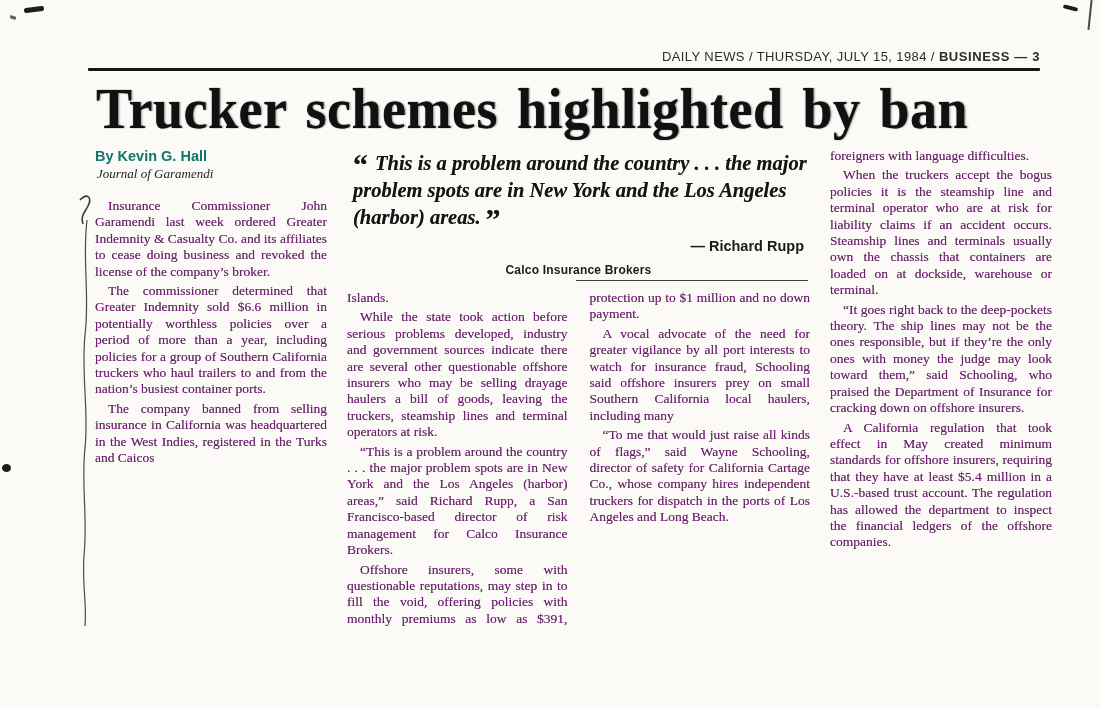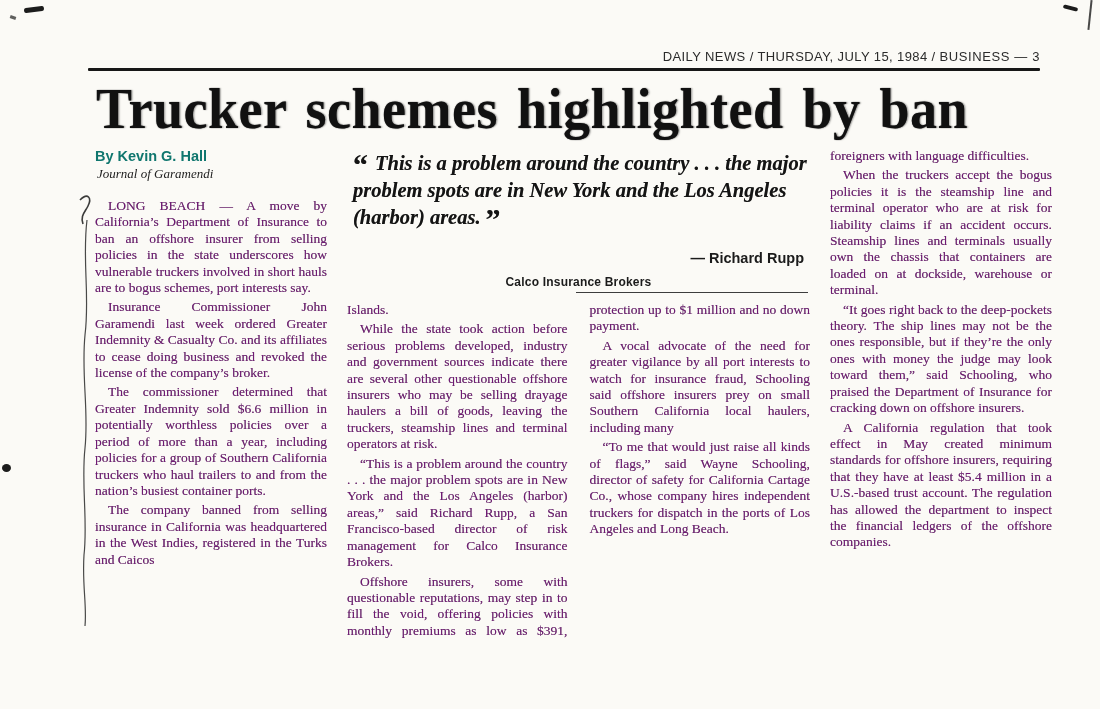--- a/index.html
+++ b/index.html
@@ -12,21 +12,21 @@
     position:relative; width:1100px; height:709px;
     background:#fbfaf6; overflow:hidden; color:#1b1b1b;
   }
 
   
   .masthead {
     position:absolute; top:49px; right:60px;
     font-family:"Liberation Sans",sans-serif;
     font-size:13px; color:#2b2b2b; letter-spacing:.4px; white-space:nowrap;
   }
-  .masthead .mh-bold { font-weight:normal; letter-spacing:.6px; }
+  .masthead .mh-bold { font-weight:bold; letter-spacing:.6px; }
   .header-rule {
     position:absolute; top:68px; left:88px; right:60px;
     height:3px; background:#171717; border-radius:1px;
   }
 
   
   .headline {
     position:absolute; top:78px; left:96px; width:950px;
     font-size:54px; font-weight:bold; letter-spacing:.5px; word-spacing:5px;
     color:#111; white-space:nowrap; transform:scaleY(1.04);
@@ -64,21 +64,21 @@
     color:#141414; text-shadow:0 0 .5px rgba(0,0,0,.5);
   }
   .pq-mark {
     font-size:30px; font-style:normal; font-weight:bold;
     line-height:0; position:relative; top:5px;
   }
   .pq-open { margin-right:7px; }
   .pq-close { margin-left:5px; }
   .pq-attr {
     text-align:right; font-family:"Liberation Sans",sans-serif;
-    font-weight:bold; font-size:14.5px; margin-top:19px; padding-right:4px;
+    font-weight:bold; font-size:14.5px; margin-top:7px; padding-right:4px;
   }
   .pq-attr-org {
     text-align:center; font-family:"Liberation Sans",sans-serif;
     font-weight:bold; font-size:12px; letter-spacing:.2px;
     margin-top:9px; padding-right:4px;
   }
   .pq-rule { height:1px; background:#3d3d3d; width:232px; margin:3px 0 0 auto; }
 
   
   .mid-cols {
@@ -115,21 +115,20 @@
   </div>
   <div class="header-rule"></div>
 
   <h1 class="headline">Trucker schemes highlighted by ban</h1>
 
   <div class="content">
 
     <div class="col1">
       <div class="byline-author">By Kevin G. Hall</div>
       <div class="byline-org">Journal of Garamendi</div>
-      <p class="para indent">LONG BEACH — A move by California’s Department of Insurance to ban an offshore insurer from selling policies in the state underscores how vulnerable truckers involved in short hauls are to bogus schemes, port interests say.</p>
       <p class="para indent">Insurance Commissioner John Garamendi last week ordered Greater Indemnity &amp; Casualty Co. and its affiliates to cease doing business and revoked the license of the company’s broker.</p>
       <p class="para indent">The commissioner determined that Greater Indemnity sold $6.6 million in potentially worthless policies over a period of more than a year, including policies for a group of Southern California truckers who haul trailers to and from the nation’s busiest container ports.</p>
       <p class="para indent">The company banned from selling insurance in California was headquartered in the West Indies, registered in the Turks and Caicos</p>
     </div>
 
     <div class="middle">
       <div class="pull-quote">
         <p class="pq-text">
           <span class="pq-mark pq-open">“</span><span class="pq-body">This is a problem around the country . . . the major problem spots are in New York and the Los Angeles (harbor) areas.</span><span class="pq-mark pq-close">”</span>
         </p>

